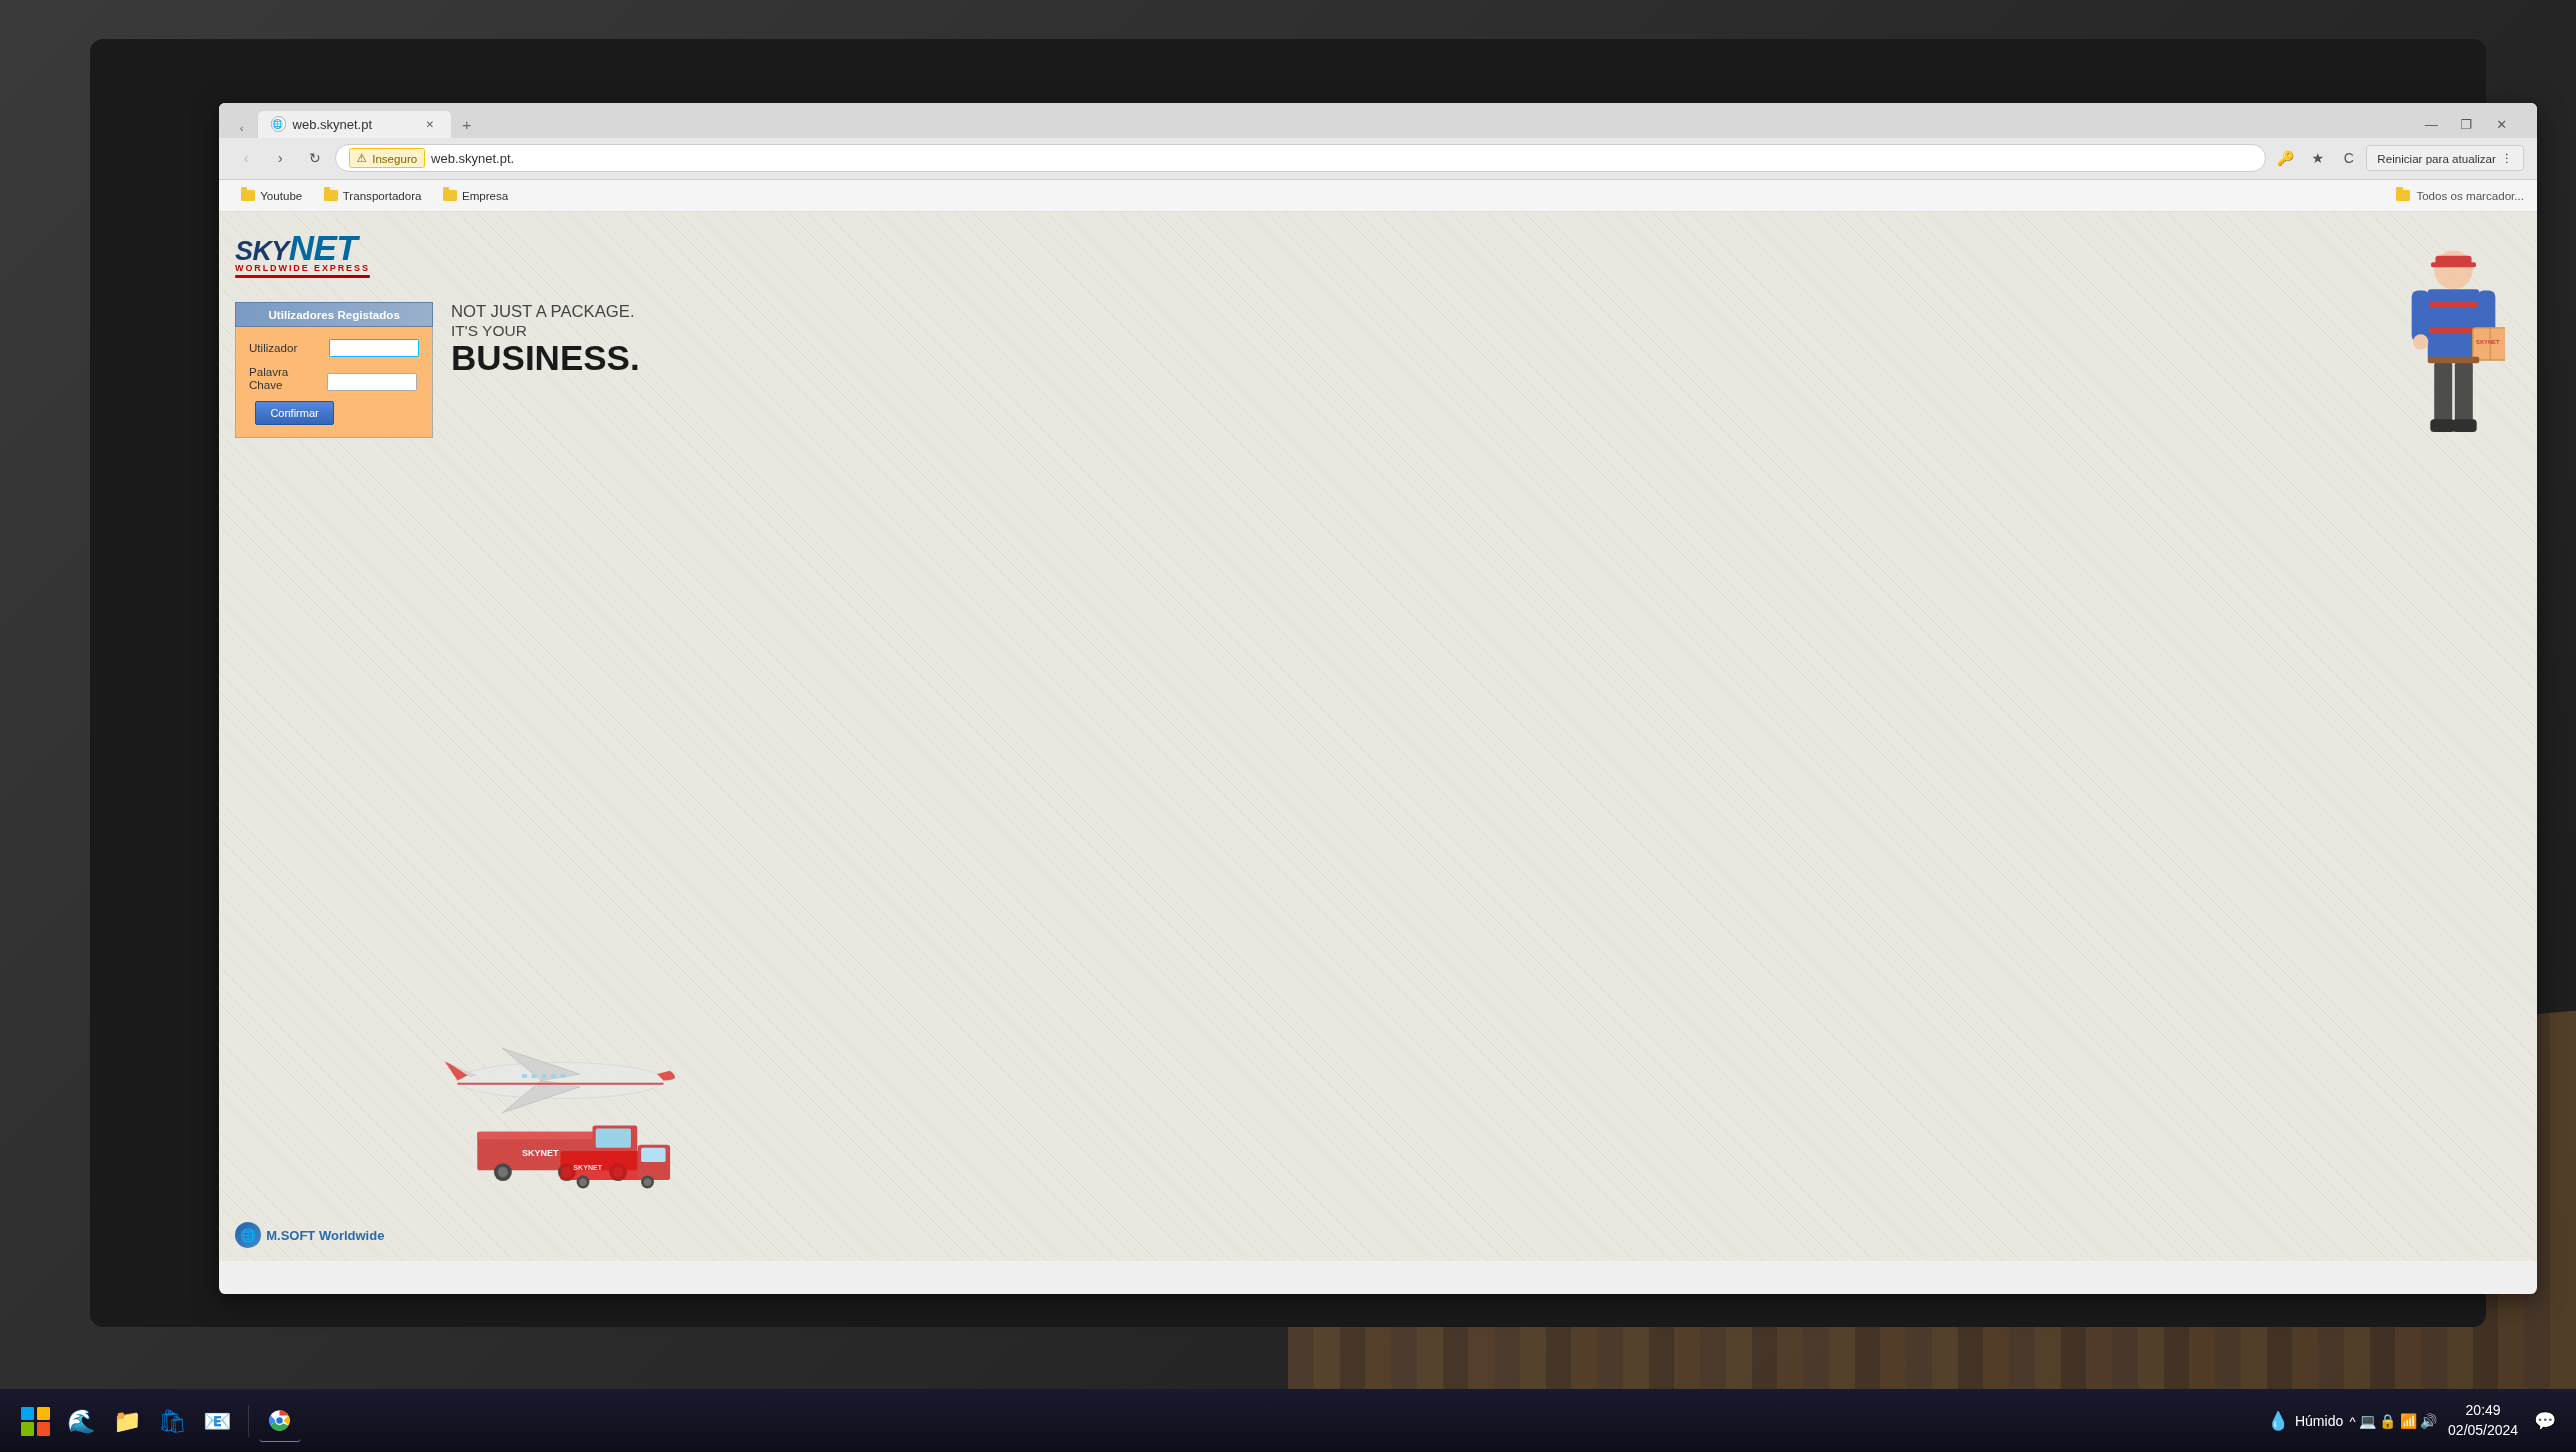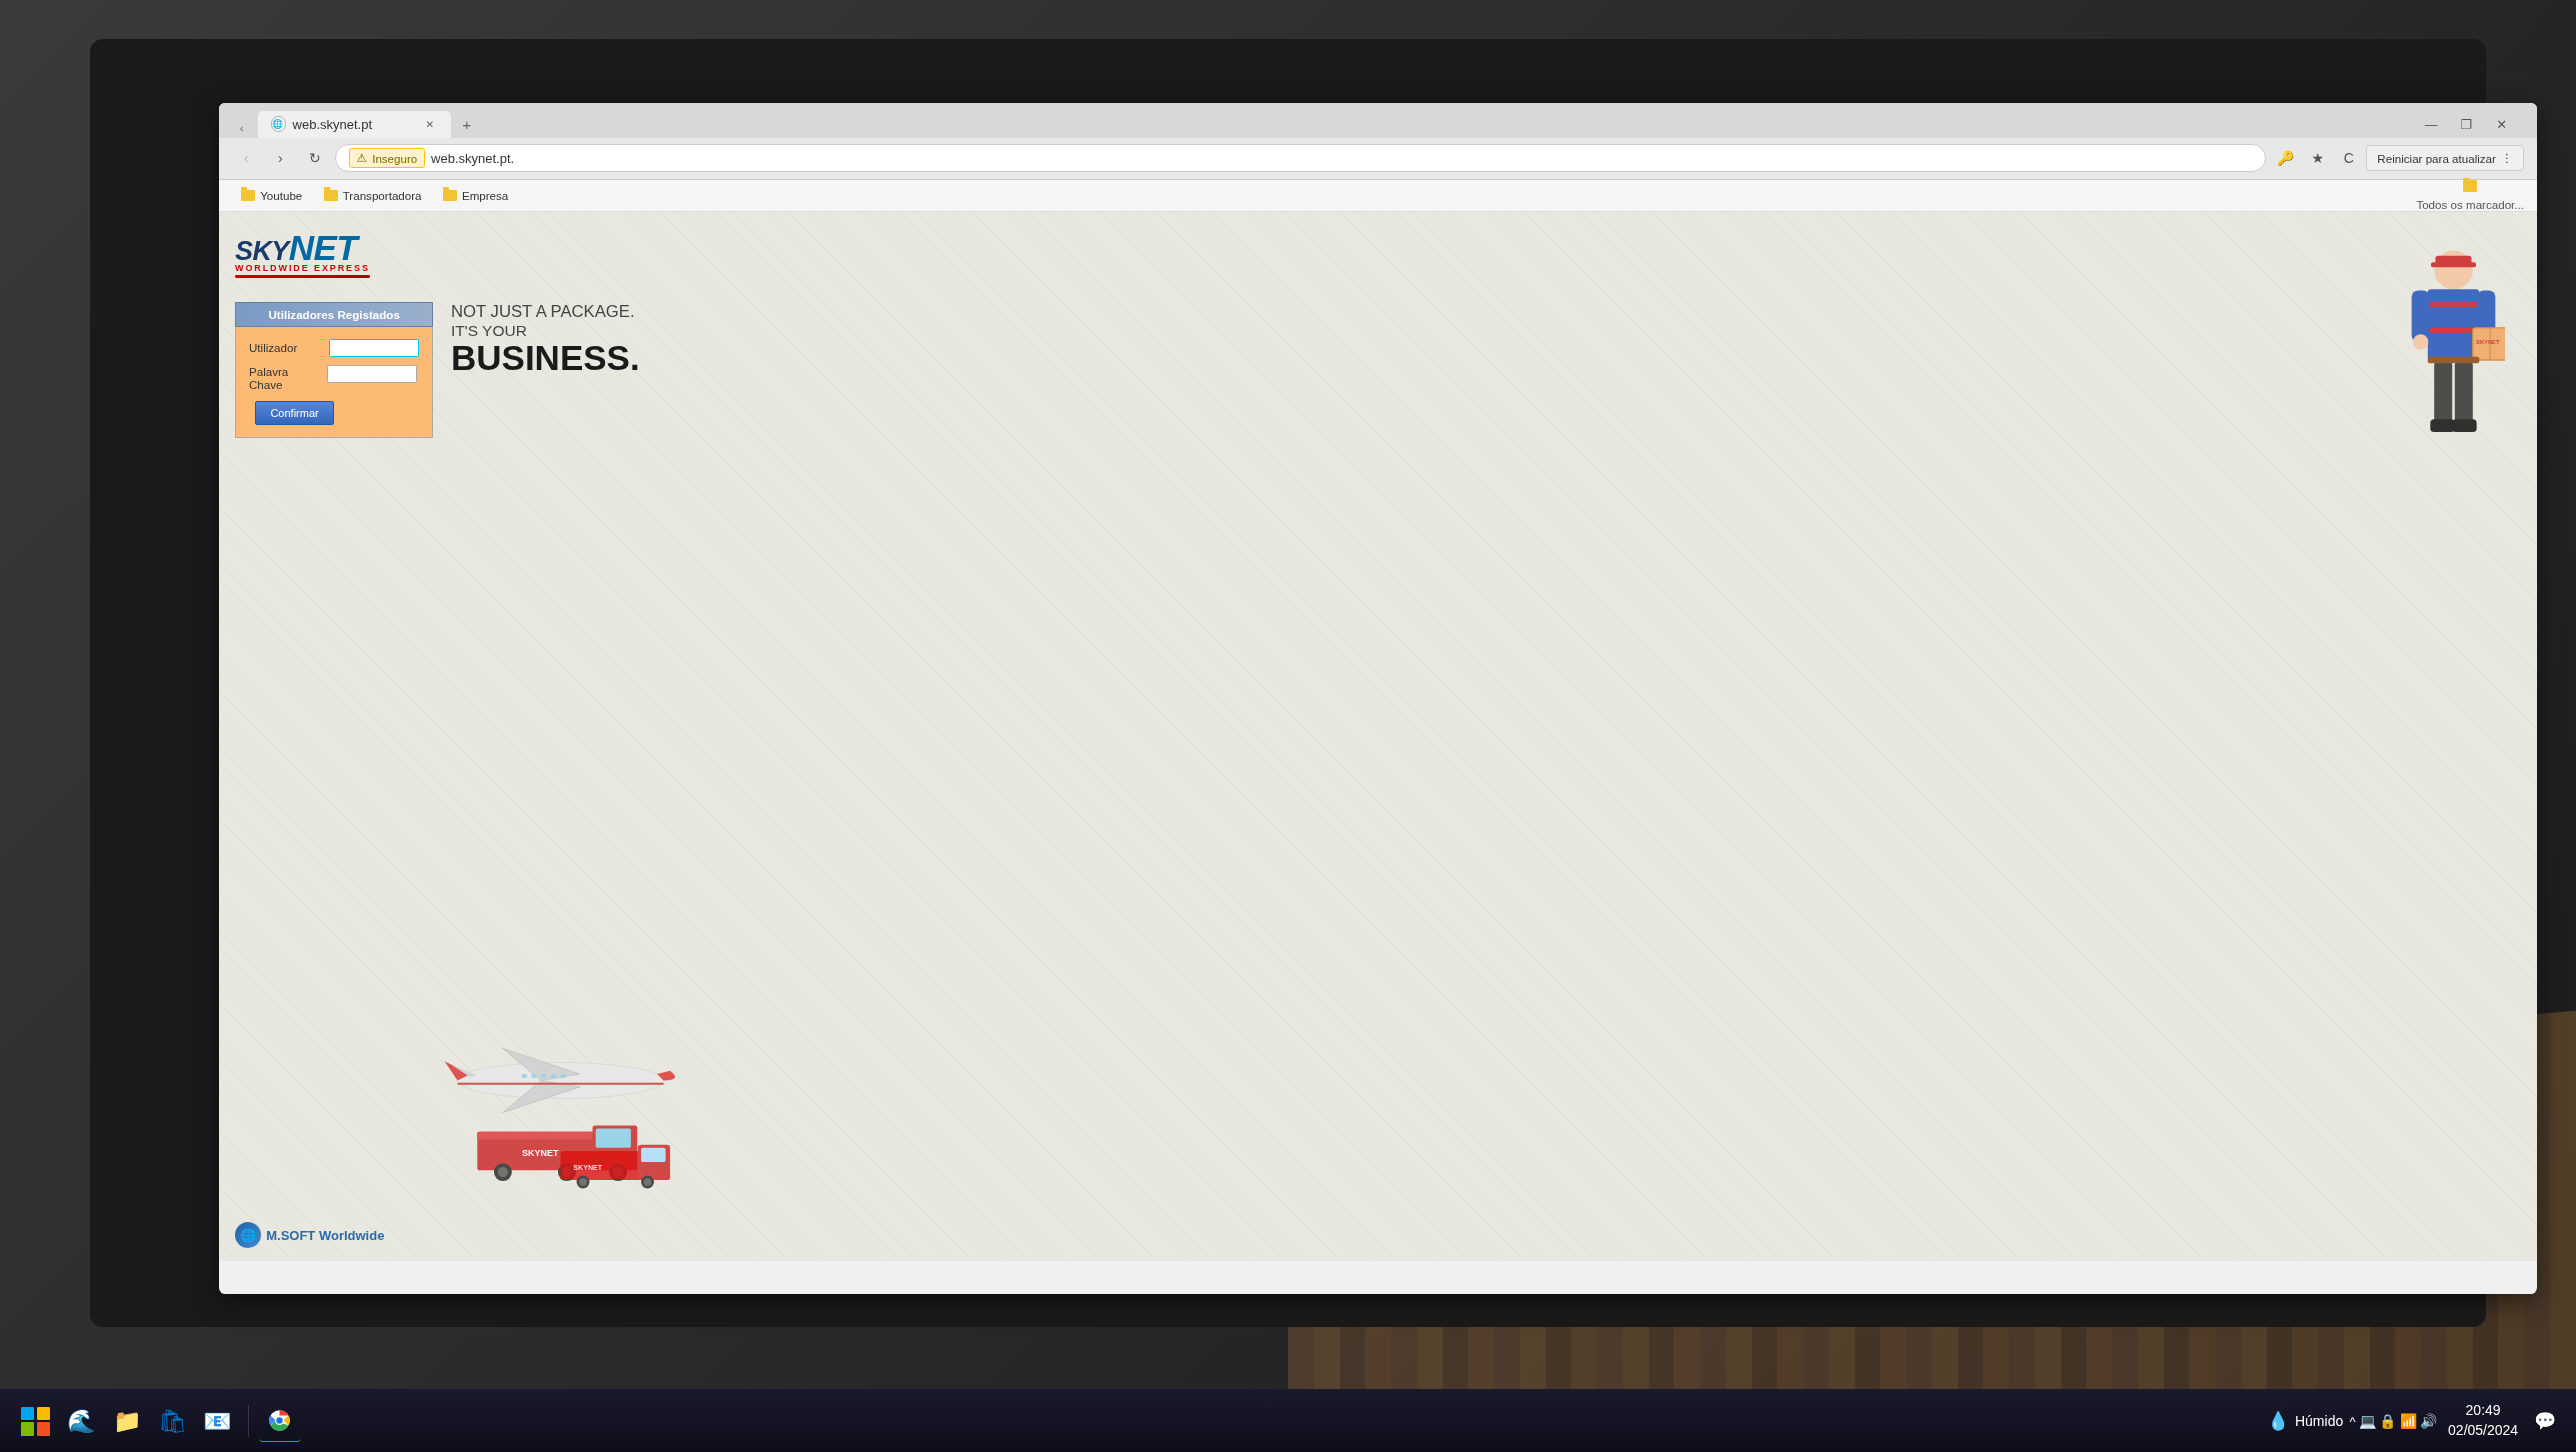--- a/index.html
+++ b/index.html
@@ -270,21 +270,20 @@
       border-radius: 1.3px 1.3px 0 0;
     }
 
     .bookmarks-right {
       margin-left: auto;
       display: flex;
       align-items: center;
       gap: 6px;
       font-size: 11.6px;
       color: #555;
-      flex-direction: column;
     }
 
     
     .page-content {
       background: #e8e8e0;
       height: calc(100% - 142px);
       position: relative;
       overflow: hidden;
     }
 
@@ -524,21 +523,21 @@
           <div style="height:2.6px; background:linear-gradient(to right, #cc0000, #aa0000); margin-top:2.6px; border-radius:1.3px;"></div>
         </div>
 
         <div style="position:absolute; top:90px; left:16px;">
           <div style="background:linear-gradient(to right, #7a9bc5, #9ab0cc); color:white; padding:5.2px 10.3px; font-size:11.6px; font-weight:bold; border:0.6px solid #6080a5;text-align:center;">Utilizadores Registados</div>
           <div style="background:#fdba74; border:0.6px solid #aaa; border-top:none; padding:11.6px 13px;">
             <div style="display:flex; align-items:center; margin-bottom:7.7px; gap:6.4px;">
               <label style="font-size:11.6px; color:#333; width:74px;">Utilizador</label>
               <input type="text" style="width: 90px; height: 18px; border: 1.3px solid rgb(0, 191, 255); border-radius: 1.3px; padding: 0px 3.9px; font-size: 10.3px; outline: none;">
             </div>
-            <div style="display:flex; align-items:flex-start; margin-bottom:10.3px; gap:4px;">
+            <div style="display:flex; align-items:flex-end; margin-bottom:10.3px; gap:4px;">
               <label style="font-size:11.6px; color:#333; width:74px;">Palavra Chave</label>
               <input type="password" style="width: 90px; height: 18px; border: 0.6px solid rgb(170, 170, 170); border-radius: 1.3px; padding: 0px 3.9px; font-size: 10.3px; outline: none;">
             </div>
             <div style="margin-left:6.4px;">
               <button style="background:linear-gradient(to bottom, #5588dd, #3366bb); color:white; border:0.6px solid #2255aa; border-radius:2px; padding:5.2px 14px; font-size:11px; cursor:pointer;">Confirmar</button>
             </div>
           </div>
         </div>
 
         <div style="position:absolute; top:26px; left:206px; right:19.3px; bottom:52px;">

